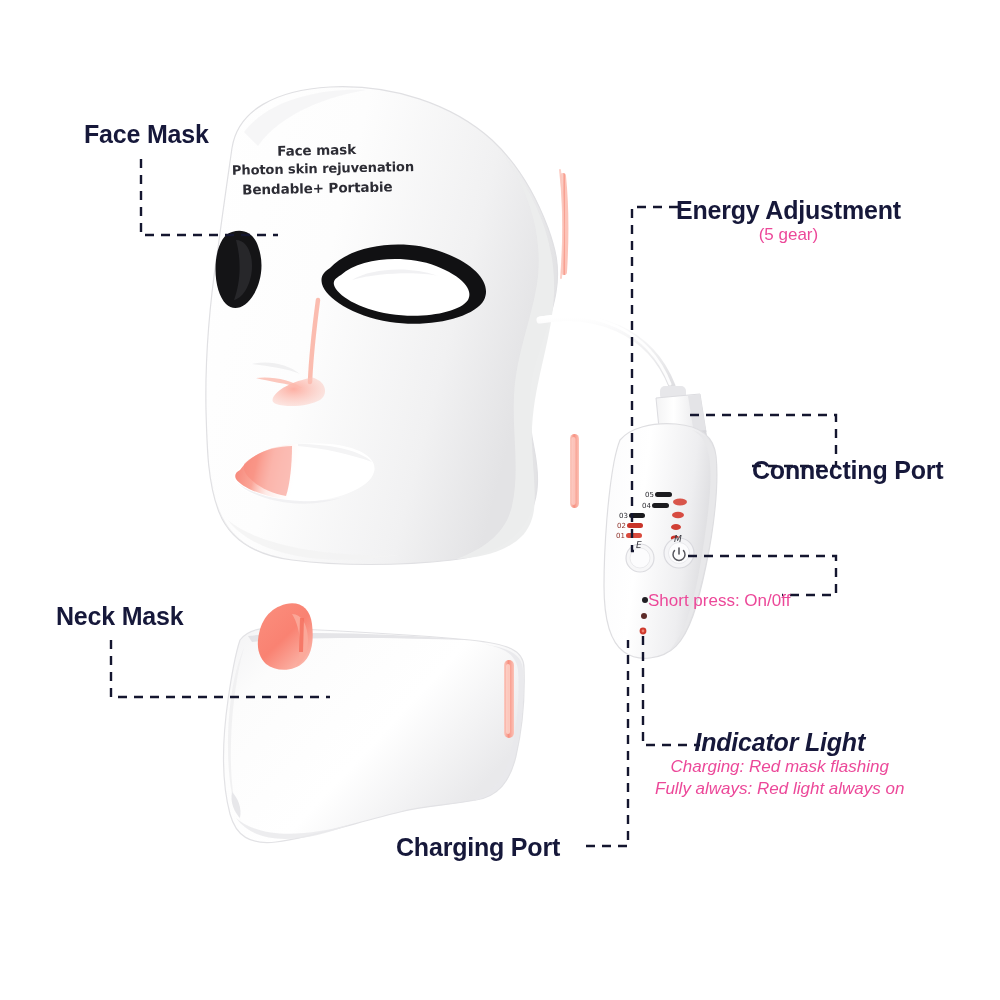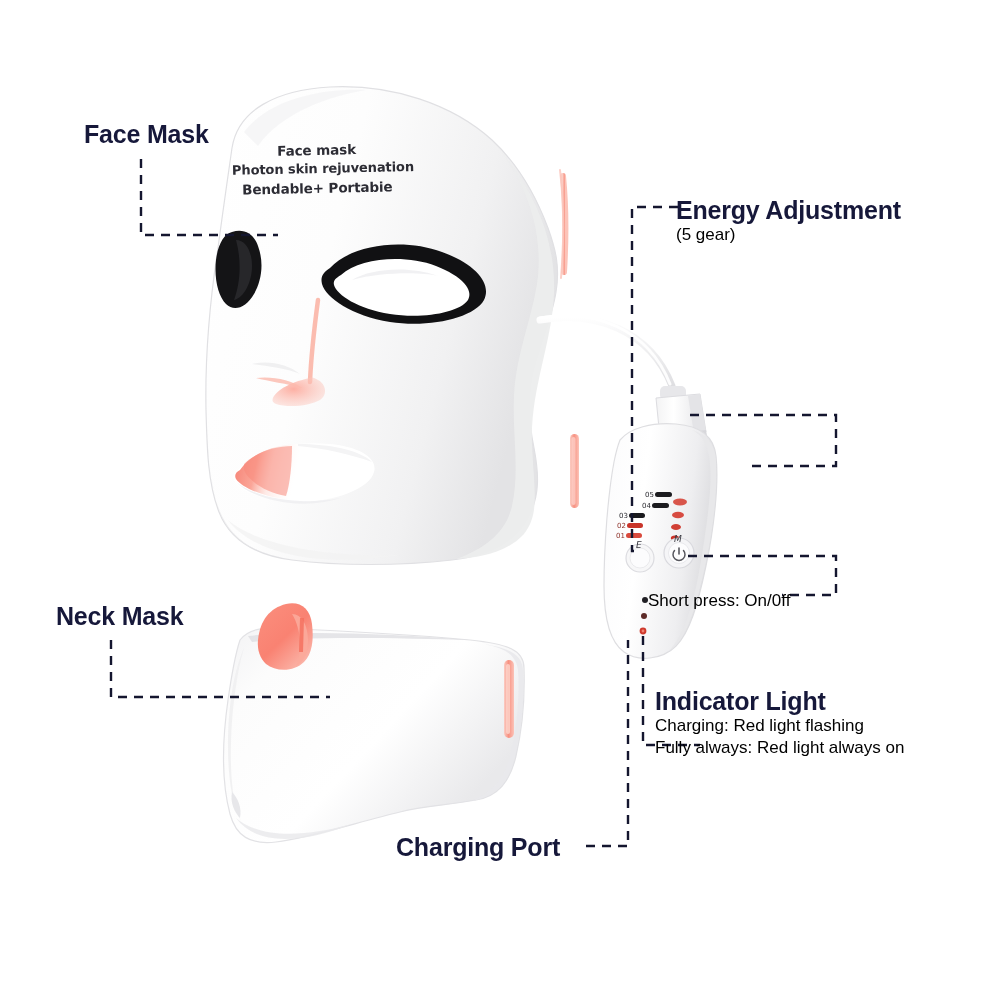--- a/index.html
+++ b/index.html
@@ -43,33 +43,33 @@
     font-weight: bold;
     letter-spacing: -0.2px;
     line-height: 1.12;
     color: #16183a;
     display: block;
   }
   .callout .sub {
     font-size: 17px;
     font-weight: normal;
     line-height: 1.28;
-    color: #000000;
+    color: #ec4899;
     display: block;
   }
-  .callout.center { text-align: left; }
+  .callout.center { text-align: center; }
   .callout.left   { text-align: left; }
 
   
   #callout-face-mask     { left: 84px;  top: 120px; }
   #callout-neck-mask     { left: 56px;  top: 602px; }
   #callout-energy        { left: 676px; top: 196px; }
   #callout-connecting    { left: 752px; top: 456px; }
   #callout-onoff         { left: 648px; top: 590px; }
-  #callout-indicator     { left: 655px; top: 687px; }
+  #callout-indicator     { left: 655px; top: 728px; font-style: italic; }
   #callout-charging      { left: 396px; top: 833px; text-align: center; }
 
   
   #mask-print {
     position: absolute;
     left: 232px;
     top: 141px;
     width: 170px;
     text-align: center;
     font-family: "DejaVu Sans", sans-serif;
@@ -395,28 +395,31 @@
 
   <div class="callout left" id="callout-neck-mask">
     <span class="title">Neck Mask</span>
   </div>
 
   <div class="callout center" id="callout-energy">
     <span class="title">Energy Adjustment</span>
     <span class="sub">(5 gear)</span>
   </div>
 
+  <div class="callout left" id="callout-connecting">
+    <span class="title">Connecting Port</span>
+  </div>
 
   <div class="callout center" id="callout-onoff">
     <span class="sub">Short press: On/0ff</span>
   </div>
 
   <div class="callout center" id="callout-indicator">
     <span class="title">Indicator Light</span>
-    <span class="sub">Charging: Red light flashing</span>
+    <span class="sub">Charging: Red mask flashing</span>
     <span class="sub">Fully always: Red light always on</span>
   </div>
 
   <div class="callout left" id="callout-charging">
     <span class="title">Charging Port</span>
   </div>
 
 </div>
 
 </body></html>

